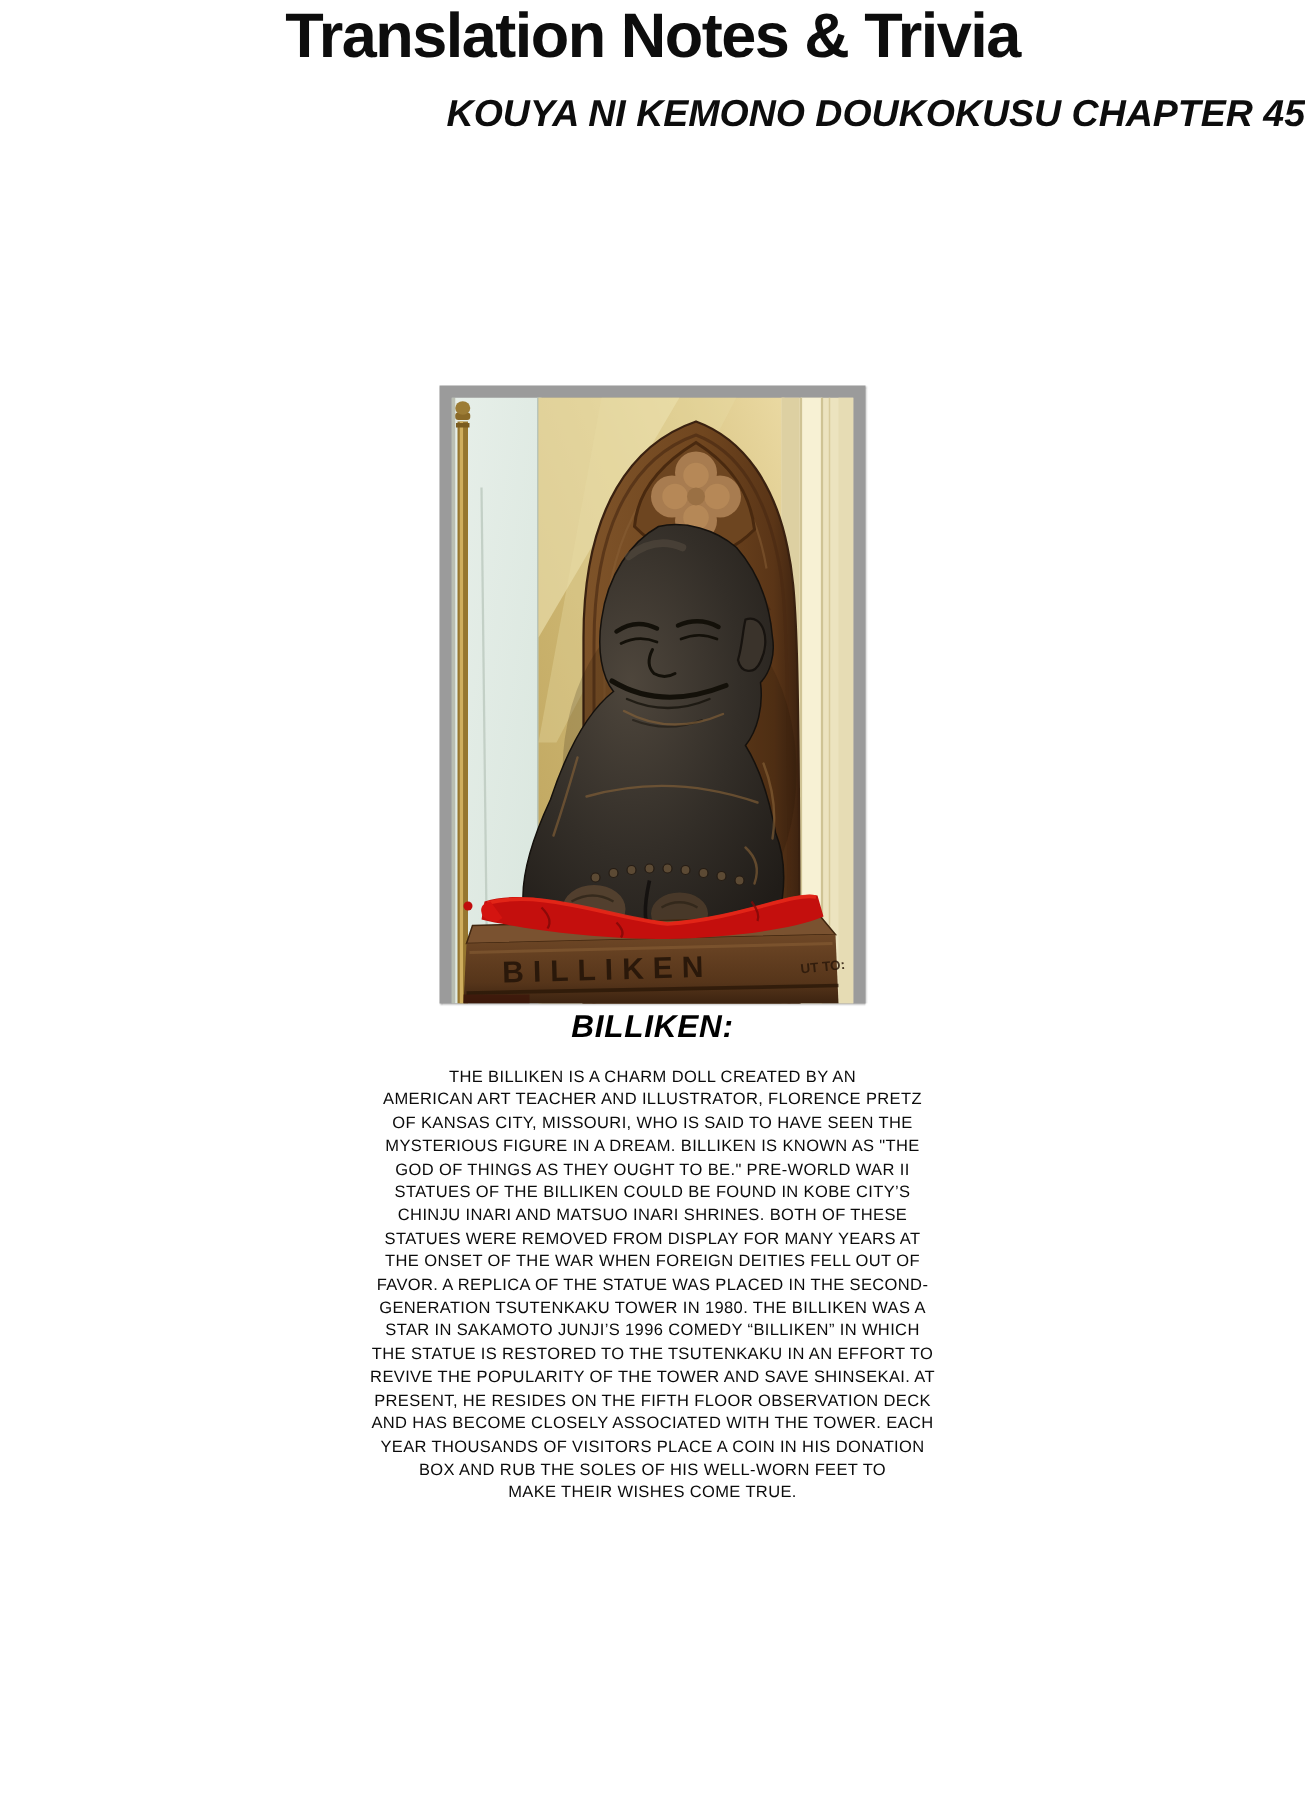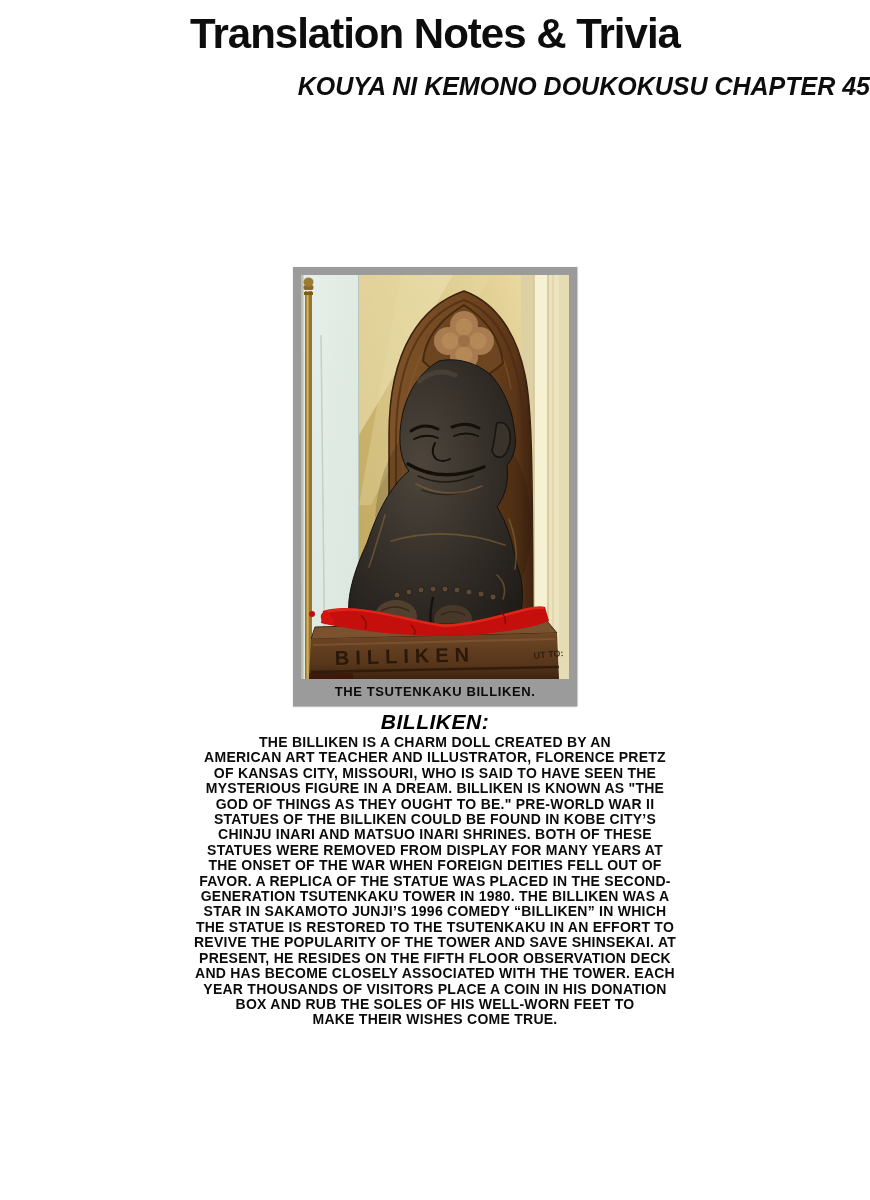--- a/index.html
+++ b/index.html
@@ -5,21 +5,21 @@
   * { box-sizing: border-box; }
   html,body { margin:0; padding:0; }
   body {
     width:870px; height:1200px;
     background:#ffffff;
     font-family:"Liberation Sans", sans-serif;
     color:#000;
     overflow:hidden;
   }
   .page-title {
-    margin:0; padding-top:10px;
+    margin:0; 
     text-align:center;
     font-size:42px; line-height:48px;
     font-weight:bold; letter-spacing:-1px;
     color:#0d0d0d;
   }
   .page-subtitle {
     margin-top:13px;
     text-align:right;
     font-size:25px; line-height:30px;
     font-weight:bold; font-style:italic;
@@ -43,24 +43,24 @@
   }
   .article-heading {
     margin-top:5px;
     text-align:center;
     font-size:21px; line-height:22px;
     font-weight:bold; font-style:italic;
     letter-spacing:0.5px;
   }
   .article-body {
     width:740px;
-    margin:2px auto 0 auto;
-    text-align:center;
-    font-size:14px; line-height:15.4px;
-    font-weight:bold;
+    margin:15px auto 0 auto;
+    text-align:center;
+    font-size:11px; line-height:15.4px;
+    font-weight:normal;
     letter-spacing:0.25px;
     white-space:pre-line;
     color:#0b0b0b;
   }
 </style>
 </head>
 <body>
 
 <h1 class="page-title">Translation Notes &amp; Trivia</h1>
 <div class="page-subtitle">KOUYA NI KEMONO DOUKOKUSU CHAPTER 45</div>
@@ -222,21 +222,20 @@
 
     <g>
       <path d="M22,336 C55,326 95,344 144,350 C195,346 228,328 244,332 L248,346 C224,356 180,360 144,361 C95,361 45,354 20,348 Z" fill="#c40f0d"></path>
       <path d="M24,337 C60,328 100,345 144,351 C194,347 226,330 243,333" fill="none" stroke="#e8291a" stroke-width="2.5" opacity="0.85"></path>
       <path d="M60,340 q8,8 4,14 M200,336 q6,8 4,13 M110,350 q6,6 3,10" fill="none" stroke="#7e0808" stroke-width="1.5" opacity="0.8"></path>
       <path d="M26,336 q-9,2 -5,10 q7,6 13,1" fill="#d41410"></path>
       <circle cx="11" cy="339" r="3" fill="#c00d0d"></circle>
     </g>
   </svg>
 
-  <div class="figure-caption">THE TSUTENKAKU BILLIKEN.</div>
 </div>
 
 <div class="article-heading">BILLIKEN:</div>
 <div class="article-body">THE BILLIKEN IS A CHARM DOLL CREATED BY AN
 AMERICAN ART TEACHER AND ILLUSTRATOR, FLORENCE PRETZ
 OF KANSAS CITY, MISSOURI, WHO IS SAID TO HAVE SEEN THE
 MYSTERIOUS FIGURE IN A DREAM. BILLIKEN IS KNOWN AS "THE
 GOD OF THINGS AS THEY OUGHT TO BE." PRE-WORLD WAR II
 STATUES OF THE BILLIKEN COULD BE FOUND IN KOBE CITY’S
 CHINJU INARI AND MATSUO INARI SHRINES. BOTH OF THESE

